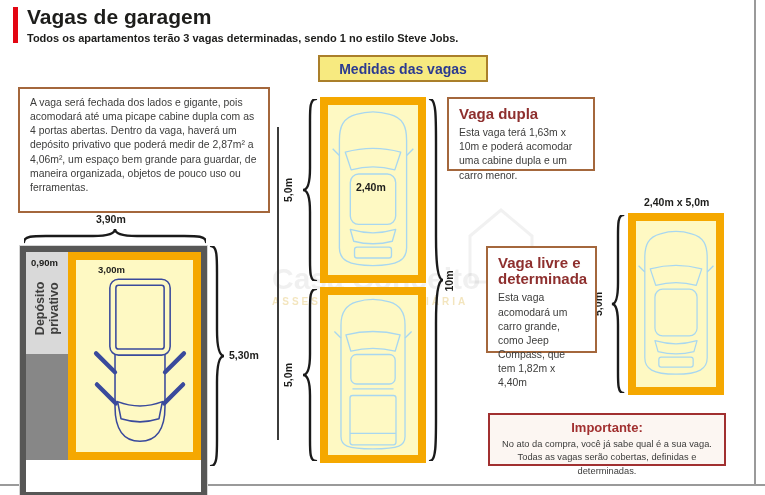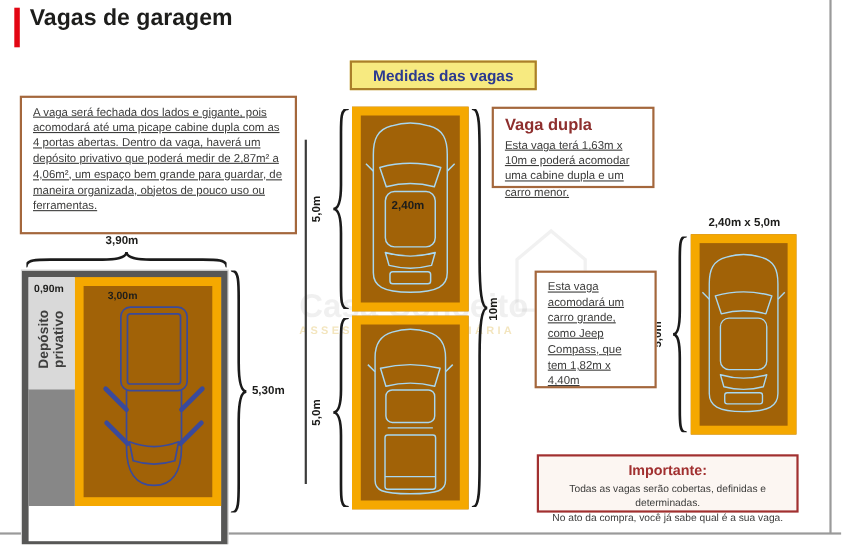--- a/index.html
+++ b/index.html
@@ -13,38 +13,38 @@
   .page-subtitle{font-size:11px;font-weight:600;color:#1d1d1b;}
 
   
   .badge{background:var(--badge_bg,#f7ea80);border:2px solid var(--badge_border,#aa7f2a);
          color:var(--badge_text,#2b3a90);font-weight:bold;font-size:14px;
          display:flex;align-items:center;justify-content:center;box-sizing:border-box;}
 
   
   .txt-box{border:2px solid var(--box_border,#a4673c);background:#fff;padding:7px 10px;box-sizing:border-box;}
   .txt-box h3{margin:0 0 4px 0;font-size:15px;font-weight:bold;color:var(--heading,#8e2f2e);line-height:1.08;}
-  .txt-box p{margin:0;font-size:10.4px;line-height:1.36;font-weight:500;color:var(--body_text,#3c3c3b);text-decoration:underline;}
+  .txt-box p{margin:0;font-size:10.4px;line-height:1.36;font-weight:500;color:var(--body_text,#3c3c3b);}
 
   
   .imp{border:2px solid var(--importante,#a13030);background:#fcf6f2;text-align:center;
        padding:5px 6px;box-sizing:border-box;}
   .imp h4{margin:0 0 3px 0;font-size:13px;font-weight:bold;color:var(--importante,#a13030);}
   .imp p{margin:0;font-size:9.3px;line-height:1.45;font-weight:500;color:var(--body_text,#3c3c3b);}
 
   
   .meas{font-size:10.5px;font-weight:bold;color:#1d1d1b;white-space:nowrap;}
   .rot{transform:rotate(-90deg);transform-origin:center;}
 
   
   .brace-svg path{fill:none;stroke:#1a1a1a;stroke-width:2.4;vector-effect:non-scaling-stroke;stroke-linecap:round;}
   .flip{transform:scaleX(-1);}
 
   
-  .yellow-box{border:8px solid var(--vaga_yellow,#f5a800);background:#a16207;box-sizing:border-box;}
+  .yellow-box{border:8px solid var(--vaga_yellow,#f5a800);background:#fef9c3;box-sizing:border-box;}
   .sj-outer{border:6px solid var(--gray_dark,#575756);background:#fff;box-sizing:border-box;outline:1px solid #d6d6d6;}
   .dep-light{background:var(--gray_light,#d9d9d9);}
   .dep-dark{background:var(--gray_mid,#878787);}
   .dep-label{font-size:12.5px;font-weight:bold;color:#3f3f3e;line-height:1.15;text-align:center;}
 
   .car-blue path,.car-blue rect,.car-blue line{fill:none;stroke:var(--car_blue,#a8d7f0);stroke-width:1.6;stroke-linejoin:round;}
   .car-navy path,.car-navy rect,.car-navy line{fill:none;stroke:var(--car_navy,#3a4a9c);stroke-width:1.8;stroke-linejoin:round;}
   .car-navy .wing{stroke-width:5;stroke-linecap:round;}
 
   .divider{background:#3c3c3b;}
@@ -63,20 +63,21 @@
   <div class="abs" style="left:272px;top:262px;z-index:0;">
     <div class="wm1">Casa Conceito</div>
     <div class="wm2">ASSESSORIA IMOBILIÁRIA</div>
   </div>
   <svg class="abs wm-house" style="left:462px;top:196px;z-index:0;" width="78" height="92" viewBox="0 0 78 92">
     <path d="M8,40 L39,14 L70,40 L70,86 L8,86 Z M28,86 L28,58 L50,58 L50,86"></path>
   </svg>
 
   <div class="abs accent-bar" style="left:13px;top:7px;"></div>
   <div class="abs page-title" style="left:27px;top:5px;">Vagas de garagem</div>
+  <div class="abs page-subtitle" style="left:27px;top:32px;">Todos os apartamentos terão 3 vagas determinadas, sendo 1 no estilo Steve Jobs.</div>
 
   <div class="abs badge" style="left:318px;top:55px;width:170px;height:27px;z-index:2;">Medidas das vagas</div>
 
   <div class="abs txt-box" style="left:18px;top:87px;width:252px;height:126px;z-index:2;">
     <p>A vaga será fechada dos lados e gigante, pois acomodará até uma picape cabine dupla com as 4 portas abertas. Dentro da vaga, haverá um depósito privativo que poderá medir de 2,87m² a 4,06m², um espaço bem grande para guardar, de maneira organizada, objetos de pouco uso ou ferramentas.</p>
   </div>
 
   <div class="abs meas" style="left:96px;top:213px;z-index:2;">3,90m</div>
   <svg class="abs brace-svg" style="left:24px;top:228px;z-index:2;" width="182" height="16" viewBox="0 0 100 16" preserveAspectRatio="none">
     <path d="M0,14 C0,8 5,8 12,8 L38,8 C46,8 50,6 50,1 C50,6 54,8 62,8 L88,8 C95,8 100,8 100,14"></path>
@@ -149,20 +150,21 @@
     <path d="M14,0 C8,0 8,5 8,12 L8,38 C8,46 6,50 1,50 C6,50 8,54 8,62 L8,88 C8,95 8,100 14,100"></path>
   </svg>
   <div class="abs meas rot" style="left:438px;top:275px;">10m</div>
 
   <div class="abs txt-box" style="left:447px;top:97px;width:148px;height:74px;z-index:2;">
     <h3>Vaga dupla</h3>
     <p>Esta vaga terá 1,63m x 10m e poderá acomodar uma cabine dupla e um carro menor.</p>
   </div>
 
   <div class="abs txt-box" style="left:486px;top:246px;width:111px;height:107px;z-index:2;">
+    <h3>Vaga livre e determinada</h3>
     <p>Esta vaga acomodará um carro grande, como Jeep Compass, que tem 1,82m x 4,40m</p>
   </div>
 
   <div class="abs meas" style="left:644px;top:196px;z-index:2;">2,40m x 5,0m</div>
   <div class="abs yellow-box" style="left:628px;top:213px;width:96px;height:182px;z-index:1;">
     <svg class="abs car-blue" style="left:1px;top:3px;" width="78" height="160" viewBox="0 0 100 190">
       <path d="M30,5 C14,9 10,20 10,36 L10,164 C10,178 20,185 50,185 C80,185 90,178 90,164 L90,36 C90,20 86,9 70,5 C57,1 43,1 30,5 Z"></path>
       <path d="M17,50 Q50,41 83,50 L76,71 Q50,64 24,71 Z"></path>
       <path d="M10,54 L2,46 M90,54 L98,46"></path>
       <rect x="23" y="76" width="54" height="60" rx="10"></rect>
@@ -170,20 +172,20 @@
       <rect x="28" y="163" width="44" height="13" rx="3"></rect>
     </svg>
   </div>
   <svg class="abs brace-svg" style="left:611px;top:215px;z-index:2;" width="14" height="178" viewBox="0 0 16 100" preserveAspectRatio="none">
     <path d="M14,0 C8,0 8,5 8,12 L8,38 C8,46 6,50 1,50 C6,50 8,54 8,62 L8,88 C8,95 8,100 14,100"></path>
   </svg>
   <div class="abs meas rot" style="left:586px;top:298px;">5,0m</div>
 
   <div class="abs imp" style="left:488px;top:413px;width:238px;height:53px;z-index:2;">
     <h4>Importante:</h4>
+    <p>No ato da compra, você já sabe qual é a sua vaga.</p>
     <p>Todas as vagas serão cobertas, definidas e determinadas.</p>
-    <p>No ato da compra, você já sabe qual é a sua vaga.</p>
   </div>
 
   <div class="abs frame-line" style="left:754px;top:0;width:1.5px;height:485px;"></div>
   <div class="abs frame-line" style="left:0;top:484px;width:765px;height:1.5px;"></div>
 
 </div>
 
 </body></html>

